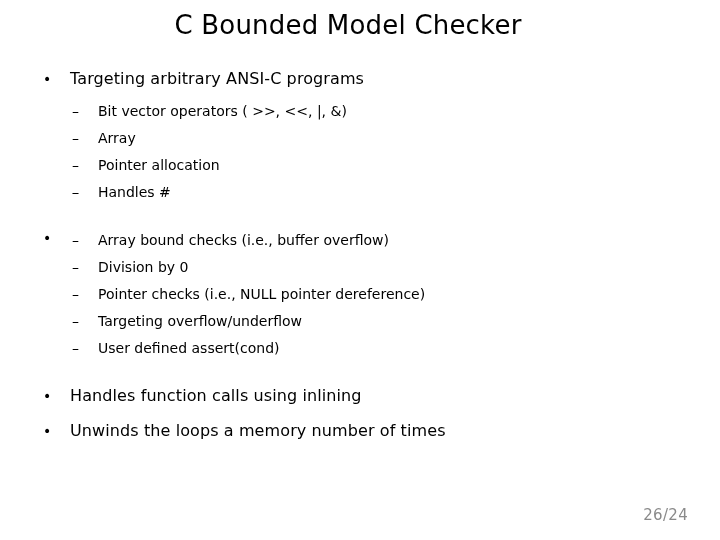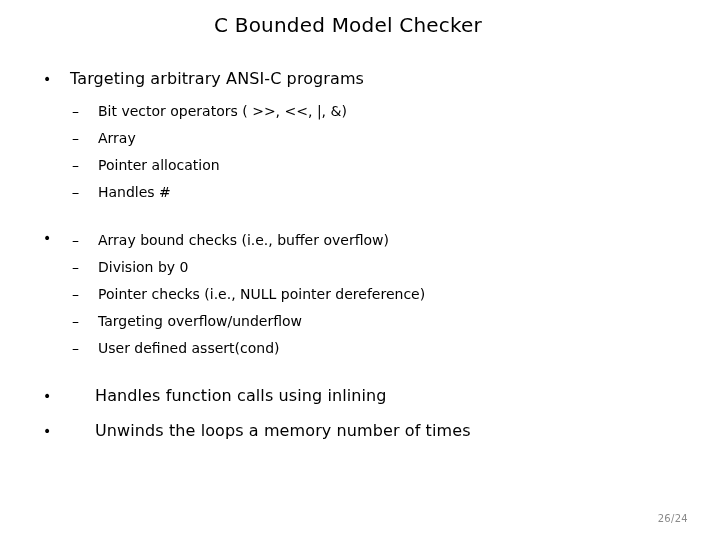--- a/index.html
+++ b/index.html
@@ -22,21 +22,21 @@
     overflow: hidden;
   }
 
   
   .slide-title {
     position: absolute;
     left: 0;
     top: 6px;
     width: 696px;
     text-align: center;
-    font-size: 20px;
+    font-size: 26px;
     font-weight: 400;
     letter-spacing: 0.2px;
     line-height: 38px;
     color: #000000;
     white-space: nowrap;
   }
 
   
   .content {
     position: absolute;
@@ -68,21 +68,20 @@
     display: inline-block;
     white-space: nowrap;
   }
   .l1.bold .l1-text {
     font-weight: 400;
     letter-spacing: 0.1px;
   }
   .l1.normal .l1-text {
     font-weight: 400;
     letter-spacing: 0.1px;
-    margin-left: 25px;
   }
 
   
   .group-1 { margin-top: 0px; }
   .group-2 { margin-top: 21px; }
   .tail-1  { margin-top: 23px; }
   .tail-2  { margin-top: 13px; }
 
   
   .l2-list {
@@ -107,21 +106,21 @@
     font-size: 14px;
     line-height: 27px;
     color: #000000;
   }
 
   
   .page-number {
     position: absolute;
     right: 32px;
     bottom: 16px;
-    font-size: 10px;
+    font-size: 15px;
     font-weight: 400;
     color: #8a8a8a;
     letter-spacing: 0.3px;
   }
 </style>
 </head>
 <body>
 
 <div class="slide">
 

